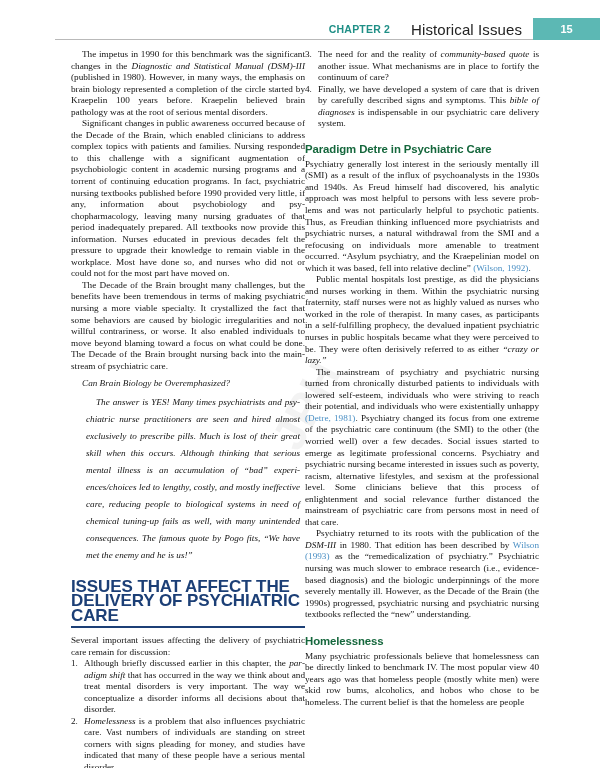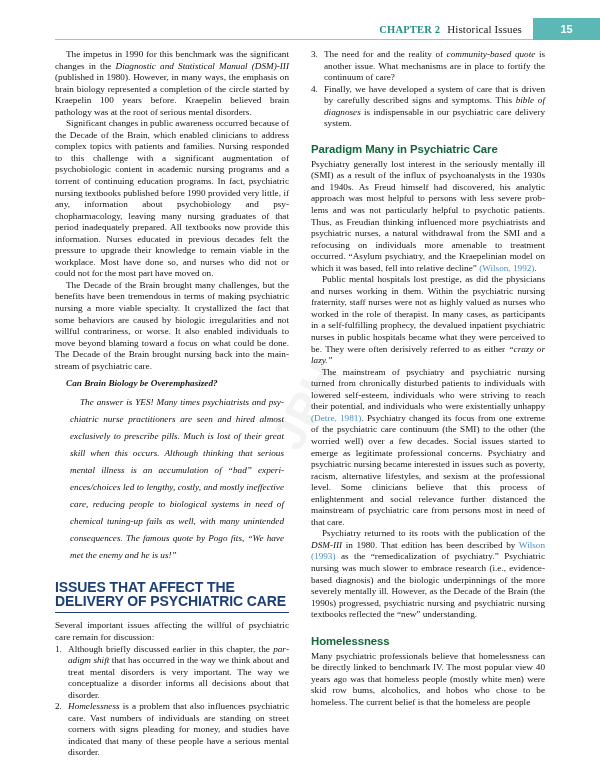--- a/index.html
+++ b/index.html
@@ -37,36 +37,36 @@
     position: absolute;
     right: 0;
     top: 0;
     display: flex;
     align-items: stretch;
     height: 22px;
   }
   .runhead-text {
     display: flex;
     align-items: center;
-    gap: 7px;
+    gap: 21px;
     padding: 0 11px 0 0;
-    font-family: Liberation Serif, serif;
+    font-family: Liberation Sans, sans-serif;
     height: 22px;
     white-space: nowrap;
     text-align: right;
   }
   .runhead-chapter {
     color: #1f8f86;
     font-weight: bold;
     font-size: 10.5px;
     letter-spacing: 0.2px;
   }
   .runhead-title {
     color: #222222;
-    font-size: 11px;
+    font-size: 15px;
     letter-spacing: 0.1px;
   }
   .folio {
     background: #5cb8b4;
     color: #ffffff;
     font-family: "Liberation Sans", sans-serif;
     font-weight: bold;
     font-size: 11px;
     width: 67px;
     display: flex;
@@ -83,21 +83,21 @@
   }
 
   
   .columns {
     position: absolute;
     top: 49px;
     left: 55px;
     right: 45px;
     bottom: 18px;
     display: flex;
-    gap: 22px;
+    justify-content: center;
   }
   .col {
     width: 234px;
     flex: 0 0 234px;
   }
 
   p {
     margin: 0;
     font-size: 9.2px;
     line-height: 11.55px;
@@ -121,36 +121,35 @@
     padding-left: 11px;
     padding-right: 1px;
   }
   .extract .ex-title {
     font-size: 9.2px;
     line-height: 11.55px;
     font-style: italic;
     margin: 0 0 0 0;
     text-align: left;
     text-indent: 0;
-    font-weight: bold;
   }
   .extract .ex-body {
     font-size: 9.2px;
     line-height: 17px;
     font-style: italic;
     text-align: justify;
     text-indent: 10px;
     margin: 4px;
   }
 
   
   .ahead {
     font-family: "Liberation Sans", sans-serif;
     font-weight: bold;
-    font-size: 14px;
+    font-size: 17px;
     line-height: 14.5px;
     color: #1c3f76;
     letter-spacing: -0.1px;
     margin: 16px 0 0 0;
     text-transform: uppercase;
   }
   .ahead-rule {
     margin-top: 3px;
     margin-bottom: 7px;
     height: 1.6px;
@@ -293,21 +292,21 @@
           of “bad” experi­ences/choices led to lengthy, costly, and mostly
           ineffective care, reducing people to biological systems in need of chemical tuning-up
           fails as well, with many unintended consequences. The famous quote by Pogo fits,
           “We have met the enemy and he is us!”</em>
         </p>
       </div>
 
       <div class="ahead">ISSUES THAT AFFECT THE DELIVERY OF PSYCHIATRIC CARE</div>
       <div class="ahead-rule"></div>
 
-      <p class="noindent">Several important issues affecting the willful of psychiatric care remain for discussion:</p>
+      <p class="noindent">Several important issues affecting the delivery of psychiatric care remain for discussion:</p>
 
       <ol class="numlist">
         <li>
           <span class="num">1.</span>
           Although briefly discussed earlier in this chapter, the
           <em>par­adigm shift</em>
           that has occurred in the way we think about and treat mental disorders is very important.
           The way we conceptualize a disorder informs all decisions about that disorder.
         </li>
         <li>
@@ -331,21 +330,21 @@
         </li>
         <li>
           <span class="num">4.</span>
           Finally, we have developed a system of care that is driven by carefully described
           signs and symptoms. This
           <em>bible of diagnoses</em>
           is indispensable in our psychiatric care delivery system.
         </li>
       </ol>
 
-      <div class="bhead">Paradigm Many in Psychiatric Care</div>
+      <div class="bhead">Paradigm Detre in Psychiatric Care</div>
 
       <p class="noindent">
         Psychiatry generally lost interest in the seriously mentally ill (SMI) as a result of the
         influx of psychoanalysts in the 1930s and 1940s. As Freud himself had discovered, his
         analytic approach was most helpful to persons with less severe prob­lems and was not
         particularly helpful to psychotic patients. Thus, as Freudian thinking influenced more
         psychiatrists and psychiatric nurses, a natural withdrawal from the SMI and a refocusing
         on individuals more amenable to treatment occurred. “Asylum psychiatry, and the
         Kraepelinian model on which it was based, fell into relative decline”
         <span class="cite">(Wilson, 1992)</span>.

